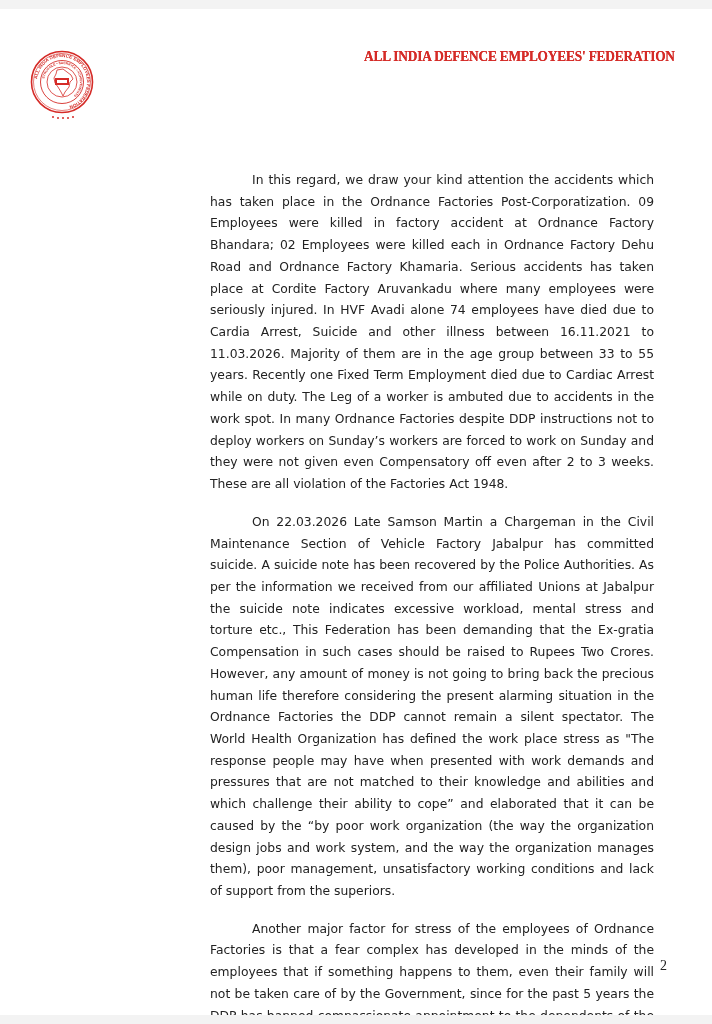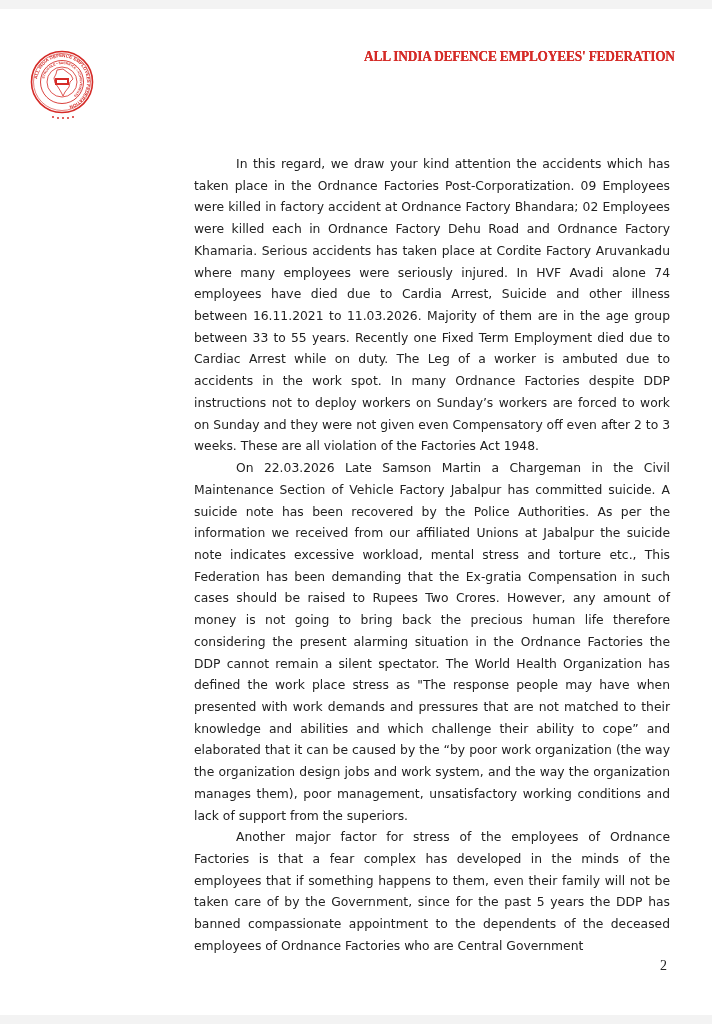--- a/index.html
+++ b/index.html
@@ -16,21 +16,21 @@
     font-family: "Liberation Serif", serif; font-weight: bold;
     font-size: 15.5px; color: #d52b27; letter-spacing: -0.2px;
     transform: scaleX(0.86); transform-origin: left top; white-space: nowrap;
     text-shadow: 0 0 0.4px #d52b27;
   }
   .body-text {
     position: absolute; left: 194px; top: 154px; width: 476px;
     font-size: 12.35px; line-height: 21.72px; color: #222222;
     text-align: justify; hyphens: none;
   }
-  .body-text p { margin: 0; text-indent: 42px; }
+  .body-text p { margin: 16px; text-indent: 42px; }
   .page-number {
     position: absolute; left: 660px; top: 958px;
     font-family: "Liberation Serif", serif; font-size: 14px; color: #222;
   }
 </style>
 </head>
 <body>
 
 <div class="top-band"></div>
 

